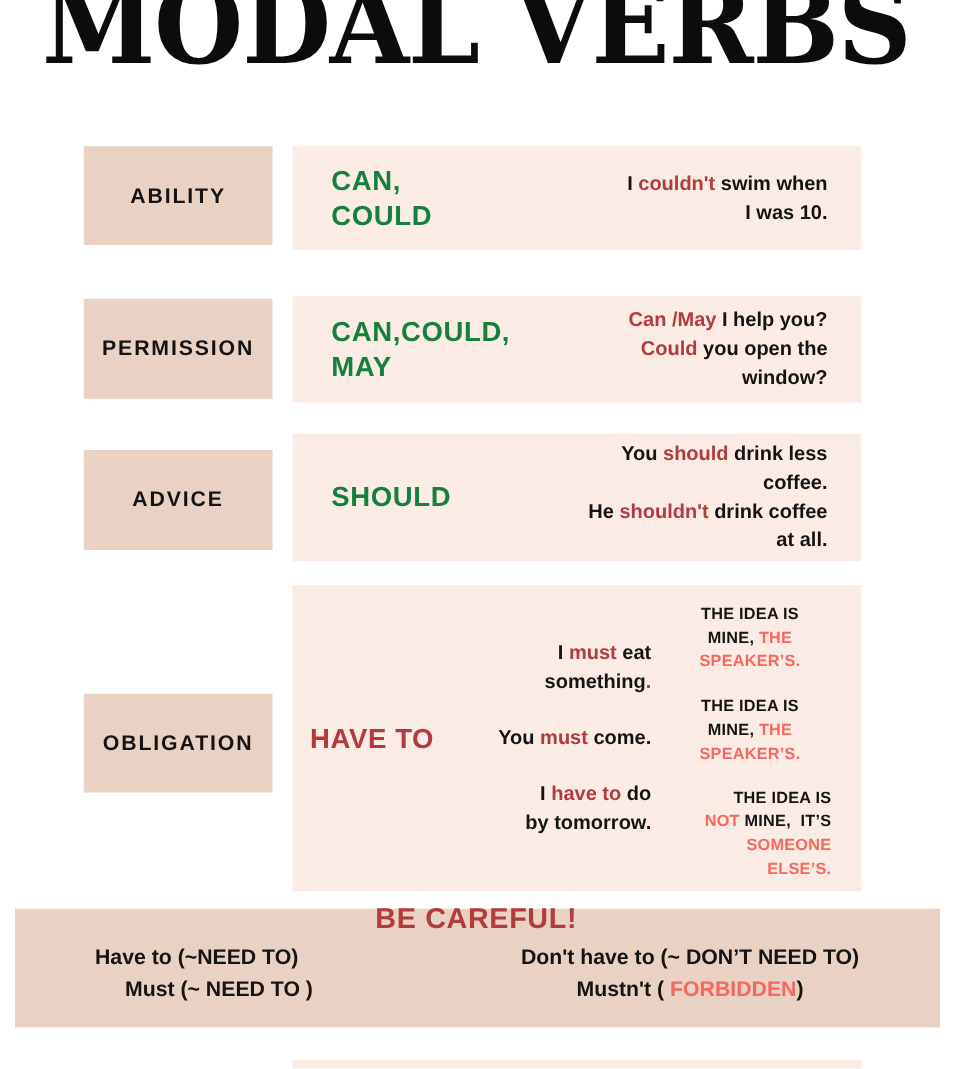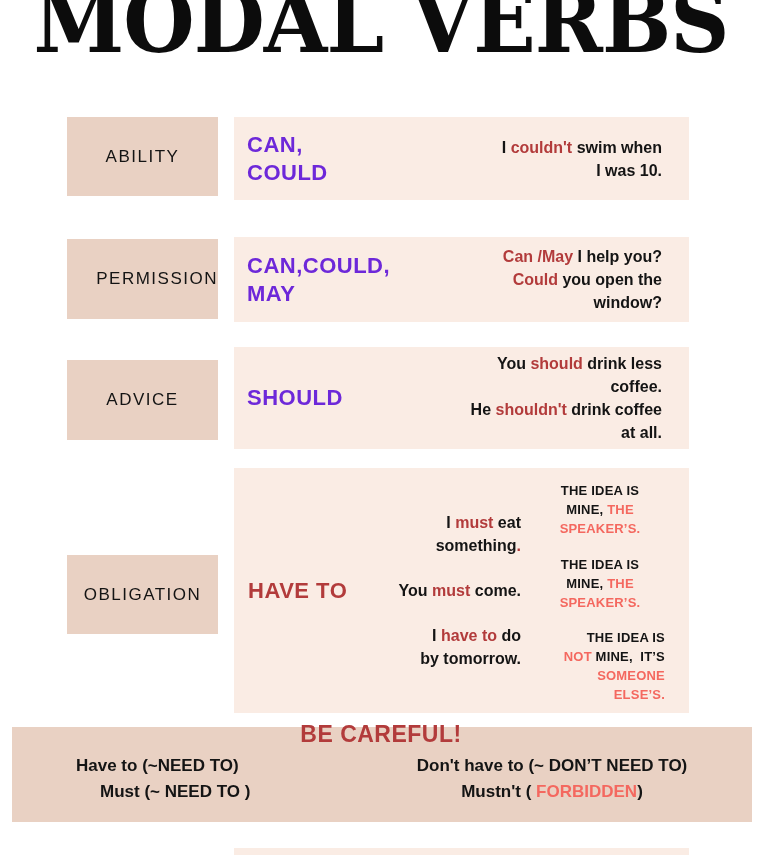--- a/index.html
+++ b/index.html
@@ -18,39 +18,39 @@
     font-weight: bold; font-size: 82px; line-height: 1;
     letter-spacing: -1px; color: #0c0c0c;
     transform: scaleY(1.08); transform-origin: top center;
     white-space: nowrap;
   }
   
   .cat {
     position: absolute; left: 67px; width: 151px;
     background: #e9d1c3;
     display: flex; align-items: center; justify-content: center;
-    font-weight: normal; font-size: 17px; letter-spacing: 1.5px;
+    font-weight: bold; font-size: 17px; letter-spacing: 1.5px;
     color: #141414;
   }
   .cat-1 { top: 117px; height: 79px; }
-  .cat-2 { top: 239px; height: 80px; justify-content: flex-end; }
+  .cat-2 { top: 239px; height: 80px; }
   .cat-3 { top: 360px; height: 80px; }
   .cat-4 { top: 555px; height: 79px; }
   
   .panel {
     position: absolute; left: 234px; width: 455px;
     background: #faece4; font-weight: bold;
   }
   .panel-1 { top: 117px; height: 83px;  display: flex; align-items: center; }
   .panel-2 { top: 237px; height: 85px;  display: flex; align-items: center; }
   .panel-3 { top: 347px; height: 102px; display: flex; align-items: center; }
   .panel-4 { top: 468px; height: 245px; display: flex; }
   .modal-col {
-    flex: 0 0 auto; padding-left: 13px;
-    color: #6d28d9; font-size: 22px; line-height: 28px;
+    flex: 0 0 auto; padding-left: 31px;
+    color: #15803d; font-size: 22px; line-height: 28px;
     letter-spacing: 0.5px;
   }
   .ex-col {
     flex: 1; text-align: right; padding-right: 27px;
     font-size: 16px; line-height: 23px;
   }
   .red    { color: #b23b3b; }
   .salmon { color: #f4685f; }
   
   .ob-modal {

